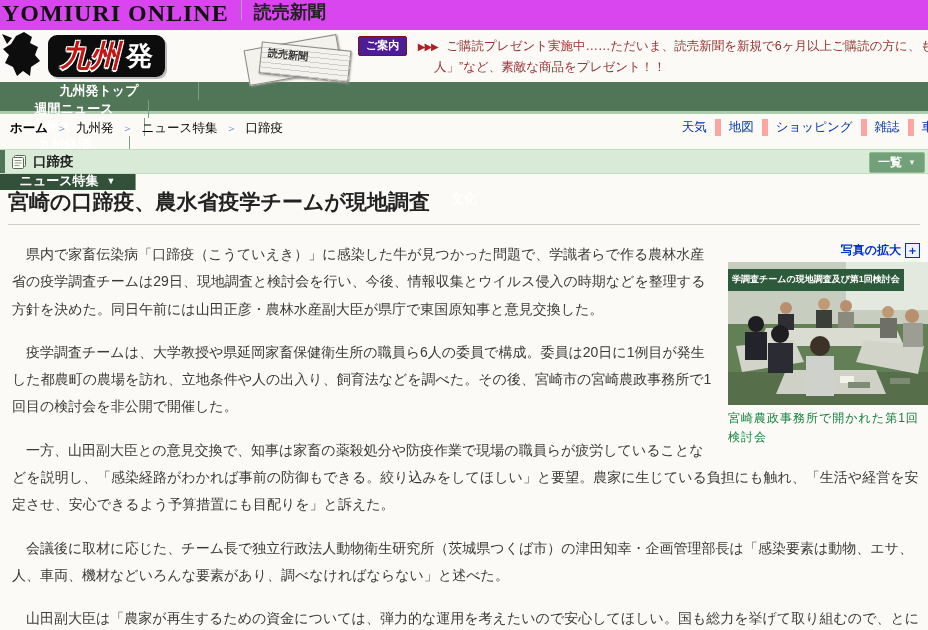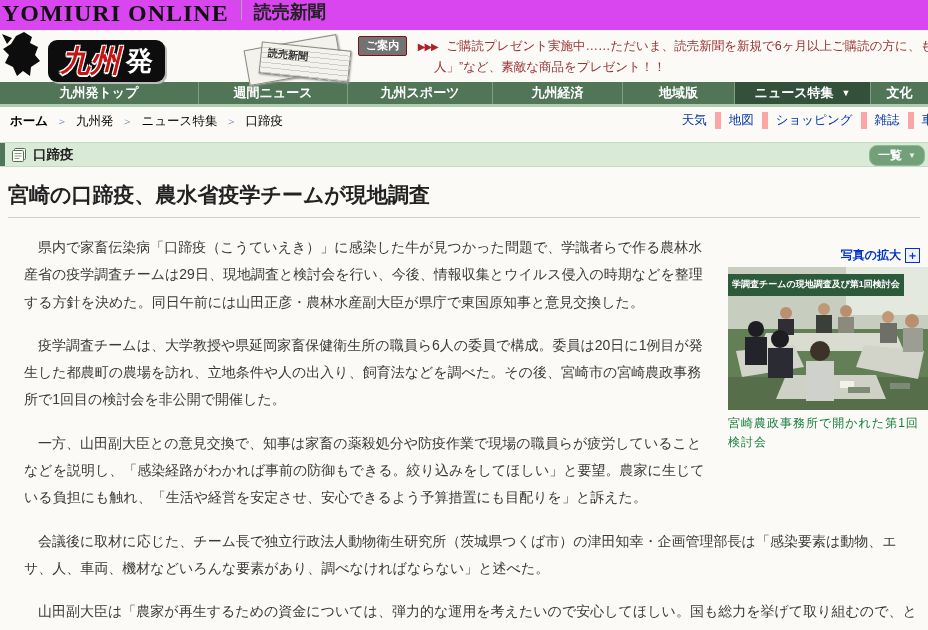--- a/index.html
+++ b/index.html
@@ -7,44 +7,44 @@
   .page{position:relative;width:928px;height:630px;}
 
   
   .brand-row{display:flex;align-items:flex-start;height:30px;padding-left:2px;background:#d946ef;}
   .brand-en{font-family:"Liberation Serif","DejaVu Serif",serif;font-weight:bold;font-size:24px;color:#111;letter-spacing:1px;}
   .brand-divider{width:1px;height:20px;background:#aaa;margin:0 12px;}
   .brand-jp{font-size:18px;font-weight:bold;color:#222;}
 
   
   .banner-row{position:relative;height:52px;}
-  .kyushu-logo{position:absolute;left:0;top:0;display:flex;align-items:flex-end;cursor:pointer;}
+  .kyushu-logo{position:absolute;left:0;top:0;display:flex;align-items:center;cursor:pointer;}
   .island-svg{margin-right:-6px;}
   .logo-plate{display:flex;align-items:center;background:#0d0d0d;border-radius:9px;height:42px;padding:0 12px;box-shadow:2px 2px 0 #bbb;}
   .logo-kyushu{color:#c41414;font-size:30px;font-weight:bold;font-style:italic;
     text-shadow:-1px -1px 0 #fff,1px -1px 0 #fff,-1px 1px 0 #fff,1px 1px 0 #fff,0 2px 0 #fff;}
   .logo-hatsu{color:#fff;font-size:27px;font-weight:bold;margin-left:6px;}
 
   .newspaper-art{position:absolute;left:242px;top:0;width:112px;height:52px;}
   .paper{position:absolute;background:#f4f2ec;border:1px solid #8a8a80;box-shadow:1px 1px 2px #999;}
   .paper1{width:92px;height:34px;left:4px;top:12px;transform:rotate(-10deg);}
   .paper2{width:88px;height:30px;left:18px;top:16px;transform:rotate(6deg);
     background:repeating-linear-gradient(#f4f2ec 0 4px,#cfcdc5 4px 5px);}
   .paper-title{position:absolute;left:26px;top:18px;transform:rotate(6deg);font-size:10px;font-weight:bold;color:#333;}
 
   .promo{position:absolute;left:358px;top:6px;width:600px;cursor:pointer;}
   .promo-line1{white-space:nowrap;overflow:hidden;}
-  .promo-badge{display:inline-block;background:#737373;color:#fff;font-size:11px;font-weight:bold;
+  .promo-badge{display:inline-block;background:#4c1d95;color:#fff;font-size:11px;font-weight:bold;
     padding:1px 7px 2px;border:1px solid #7d1115;border-radius:2px;vertical-align:middle;}
   .promo-arrows{color:#b01f24;font-size:10px;letter-spacing:-1px;margin:0 4px 0 6px;vertical-align:middle;}
   .promo-text{color:#993333;font-size:12.5px;vertical-align:middle;}
   .promo-line2{color:#993333;font-size:12.5px;margin-left:76px;margin-top:3px;}
 
   
-  .tabs{display:flex;height:22px;background:#507657;}
+  .tabs{display:flex;height:29px;background:#507657;flex-direction:column;}
   .tab{display:flex;align-items:center;justify-content:center;color:#fff;font-size:13px;font-weight:bold;
     border-right:1px solid #7e9e83;cursor:pointer;white-space:nowrap;}
   .tab:last-child{border-right:none;}
   .tab.active{background:#32503a;}
   .tab .dn{font-size:9px;margin-left:8px;}
   .nav-underline{height:3px;background:#aecdae;}
 
   
   .crumb-row{position:relative;height:27px;padding:6px 0 0 10px;font-size:12.5px;}
   .crumb{color:#000000;text-decoration:none;cursor:pointer;}
@@ -54,33 +54,33 @@
   .util-link{color:#0033aa;font-size:12.5px;padding:0 8px;border-left:6px solid #fca5a5;cursor:pointer;white-space:nowrap;}
   .util-link.u-first{border-left:none;}
 
   
   .section-bar{position:relative;display:flex;align-items:center;height:23px;background:#d9ead7;
     border-top:1px solid #c4dcc2;border-bottom:1px solid #c4dcc2;margin-top:2px;}
   .sec-accent{width:5px;height:23px;background:#507657;margin-right:6px;}
   .sec-icon{margin-right:5px;}
   .sec-title{font-size:13.5px;font-weight:bold;color:#222;}
   .list-btn{position:absolute;right:3px;top:2px;display:flex;align-items:center;height:19px;
-    background:#72a078;border:1px solid #8fba94;border-radius:8px;padding:0 8px;cursor:pointer;}
+    background:#72a078;border:1px solid #8fba94;border-radius:2px;padding:0 8px;cursor:pointer;}
   .list-btn .lbl{color:#fff;font-size:12px;font-weight:bold;}
   .list-btn .dn{color:#e8f2e8;font-size:8px;margin-left:6px;}
 
   
   .article{padding:14px 8px 0 8px;}
   .article h1{margin:0 0 0 0;font-size:21px;font-weight:bold;color:#222;
     padding-bottom:8px;border-bottom:1px solid #cfcfc7;}
   .body{margin-top:16px;font-size:14px;line-height:1.95;color:#3a3a3a;}
-  .body p{margin:0 0 16px 16px;}
-
-  
-  .photo-block{float:right;width:192px;margin:12px 0 8px 16px;}
+  .body p{margin:0 0 16px 4px;}
+
+  
+  .photo-block{float:right;width:192px;margin:0 0 8px 16px;}
   .enlarge-row{display:flex;justify-content:flex-end;align-items:center;height:18px;margin-bottom:3px;}
   .enlarge-link{color:#0033cc;font-size:12px;font-weight:bold;cursor:pointer;line-height:1;}
   .plus-icon{display:inline-block;width:13px;height:13px;border:1px solid #0033cc;color:#0033cc;
     font-size:11px;font-weight:bold;line-height:12px;text-align:center;margin-left:4px;cursor:pointer;background:#eef2ff;}
   .photo{position:relative;width:202px;height:143px;overflow:hidden;cursor:pointer;}
   .photo-overlay{position:absolute;left:0;top:7px;background:#2e5a3c;color:#fff;
     font-size:9px;font-weight:bold;padding:2px 4px;letter-spacing:0;}
   .caption{font-size:12px;line-height:1.55;color:#15803d;margin-top:4px;letter-spacing:1px;}
 </style>
 </head>

